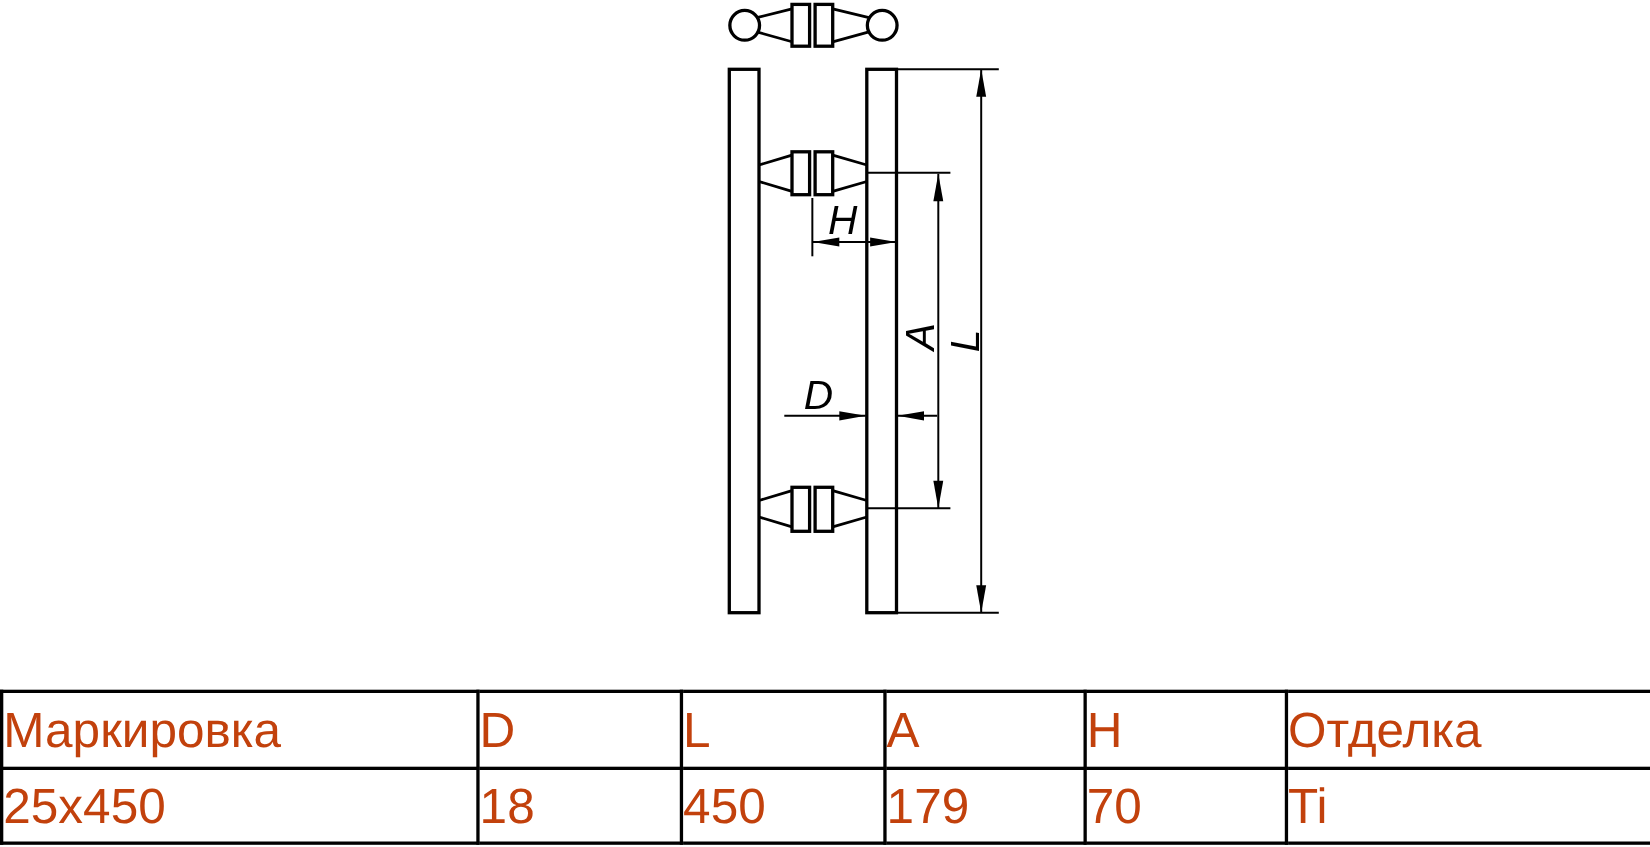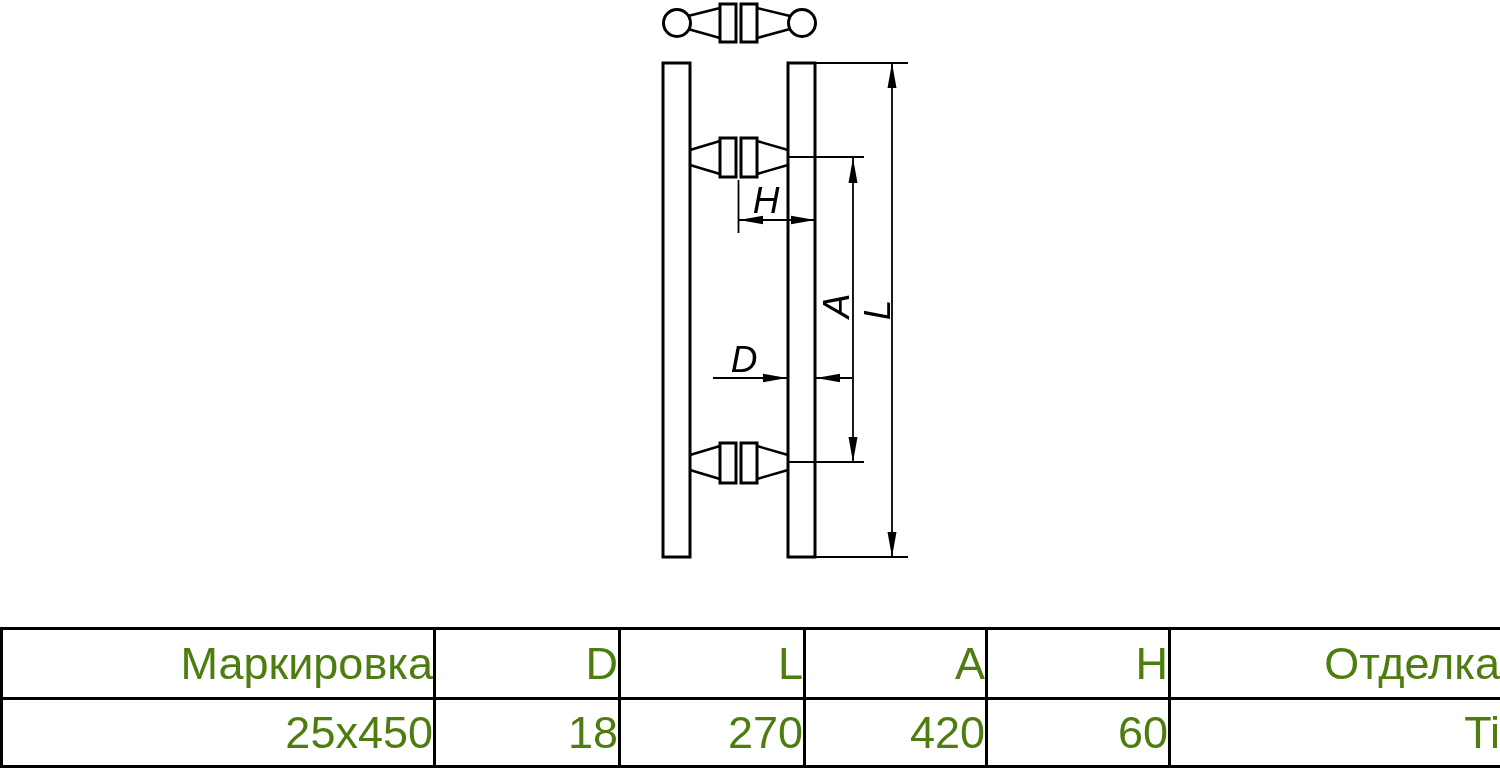--- a/index.html
+++ b/index.html
@@ -22,25 +22,25 @@
     position:absolute;
     top:627px;
     left:0;
     width:1500px;
     height:138px;
     border-collapse:collapse;
     table-layout:fixed;
   }
   table.spec td, table.spec th{
     border:3px solid #000;
-    text-align:right;
+    text-align:left;
     vertical-align:middle;
     font-size:45px;
     font-weight:400;
-    color:#4d7c0f;
+    color:#c2410c;
     padding:0;
     font-family:"Liberation Sans", sans-serif;
   }
   tr.hdr{height:70px;}
   tr.val{height:68px;}
 </style>
 </head>
 <body>
 
 <div class="canvas">
@@ -127,21 +127,21 @@
         <th>Маркировка</th>
         <th>D</th>
         <th>L</th>
         <th>A</th>
         <th>H</th>
         <th>Отделка</th>
       </tr>
       <tr class="val">
         <td>25x450</td>
         <td>18</td>
-        <td>270</td>
-        <td>420</td>
-        <td>60</td>
+        <td>450</td>
+        <td>179</td>
+        <td>70</td>
         <td>Ti</td>
       </tr>
     </tbody>
   </table>
 
 </div>
 
 </body></html>

